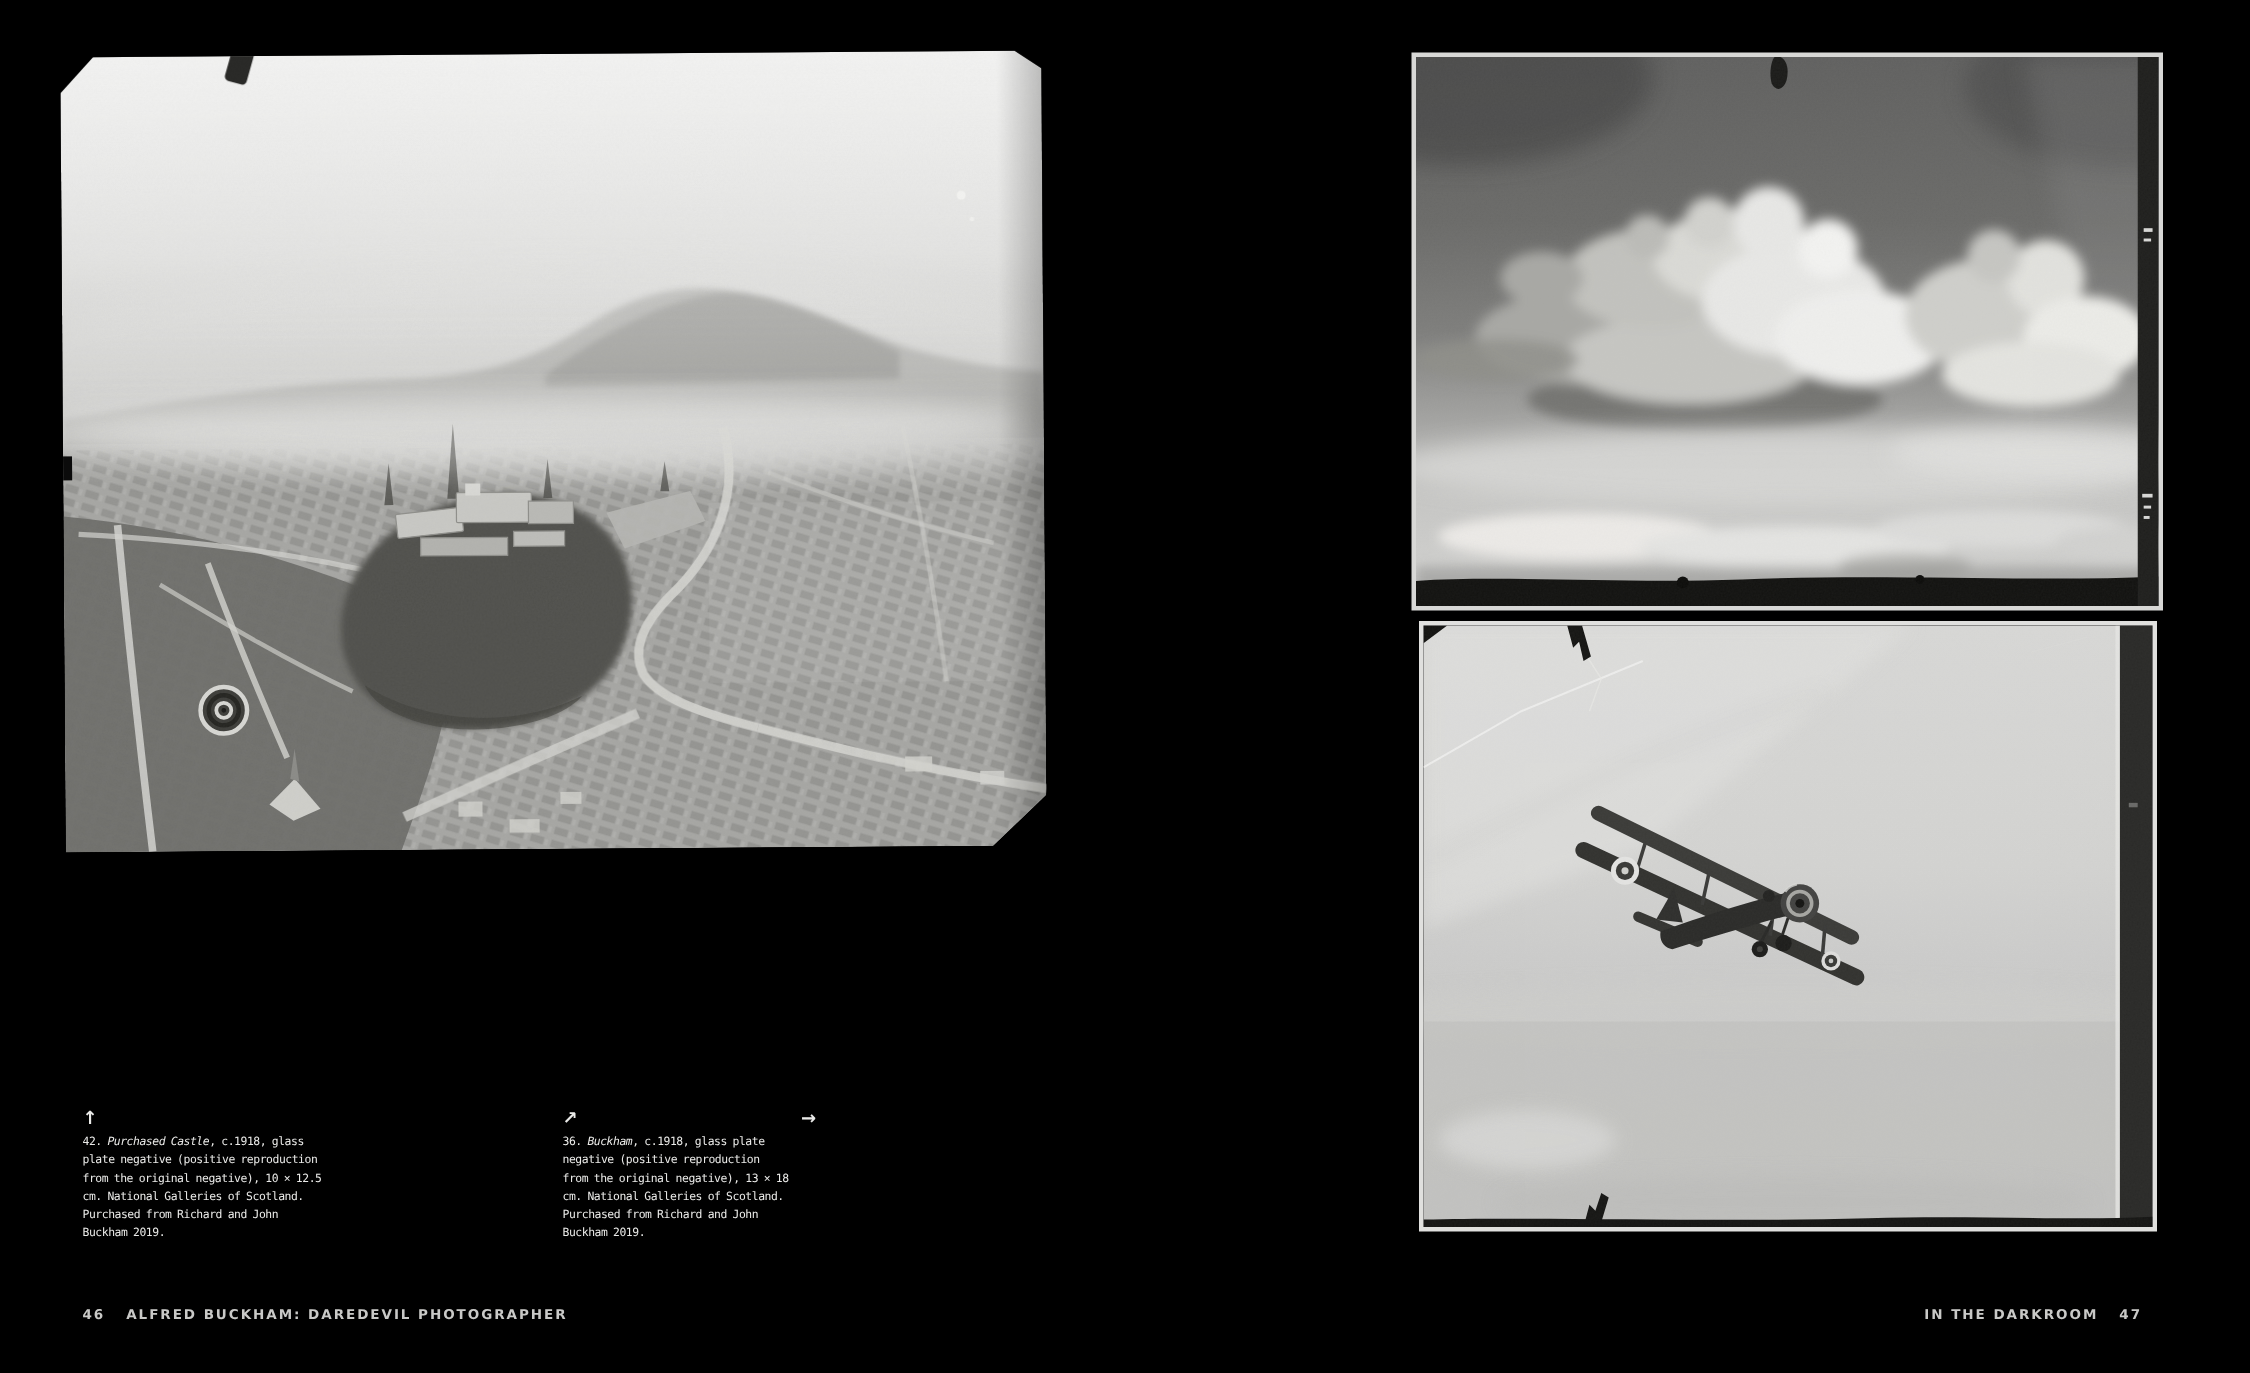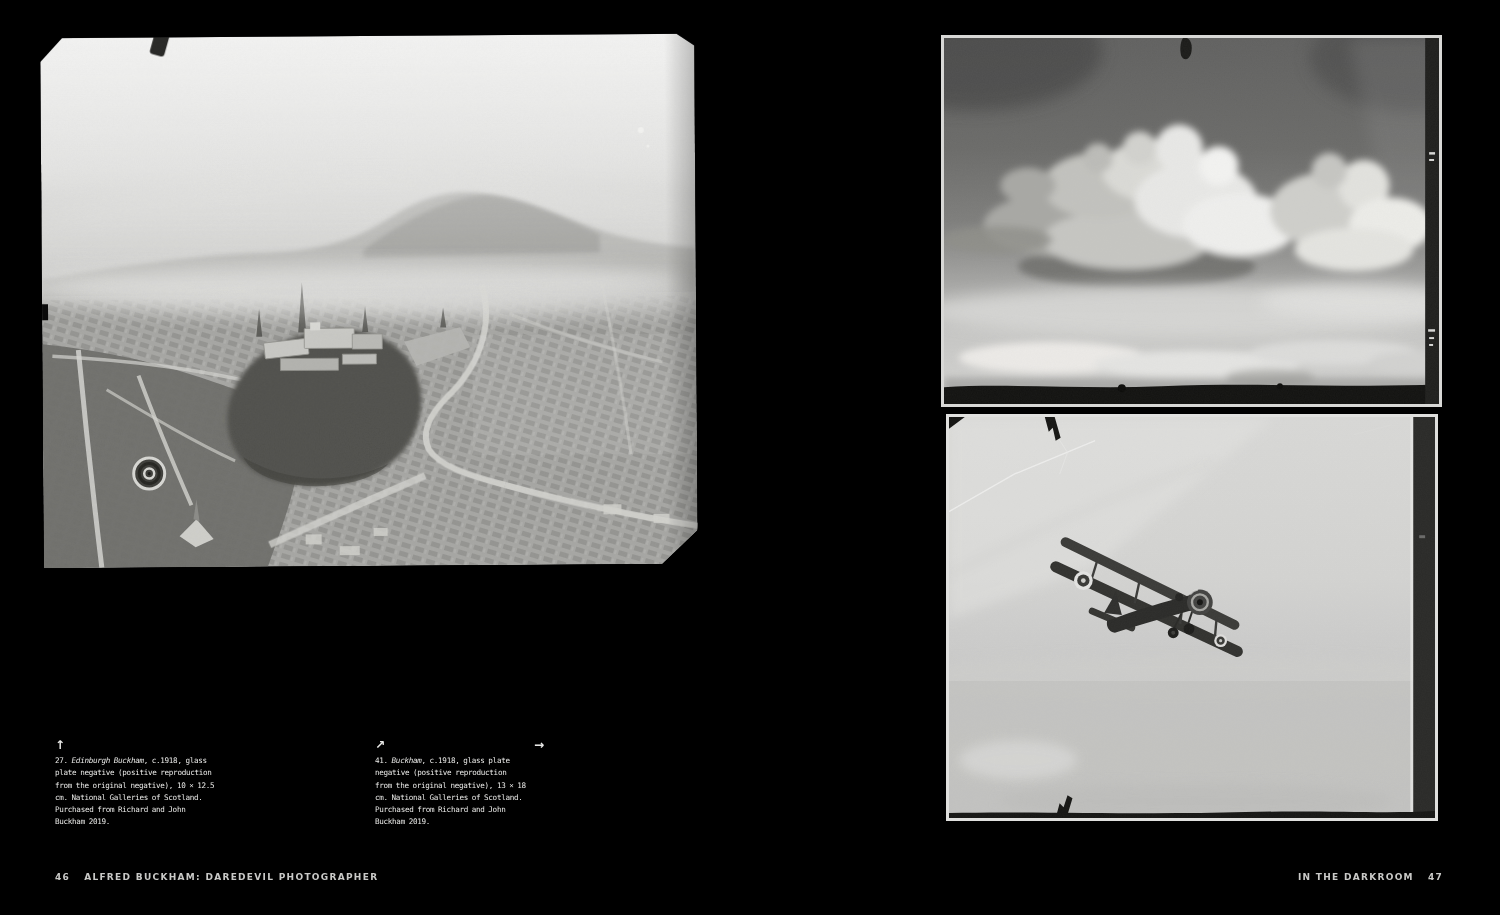--- a/index.html
+++ b/index.html
@@ -35,21 +35,21 @@
   .caption p { margin:0; font-size:7.6px; letter-spacing:-0.3px; word-spacing:-0.5px; line-height:12.3px; }
   .caption .title { font-style:italic; }
   #caption-1 { left:55px;  width:162px; }
   #caption-2 { left:375px; width:152px; }
   #caption-3 { left:534px; width:156px; }
   .footer {
     position:absolute; top:872px; color:var(--footer-text);
     font-size:9px; font-weight:bold; letter-spacing:1.3px; white-space:nowrap;
   }
   #footer-left { left:55px; }
-  #footer-right { right:57px; }
+  #footer-right { right:72px; }
   .footer .pageno-left { margin-right:14px; }
   .footer .title-right { margin-right:14px; }
 </style>
 </head>
 <body>
 
 <div style="position:absolute; inset:0;">
 
   <div class="photo" id="photo-castle">
     <svg viewBox="0 0 654 530" preserveAspectRatio="none">
@@ -315,26 +315,26 @@
       <path d="M0,0 L16,0 L0,12 Z" fill="#131311"></path>
       <path d="M97,0 L101,15 L105,11 L108,24 L113,21 L107,0 Z" fill="#161614"></path>
       <path d="M108,407 L112,392 L116,396 L120,384 L125,387 L119,407 Z" fill="#161614"></path>
       <path d="M0,402 C80,400 200,404 300,401 C380,399 440,403 492,400 L492,407 L0,407 Z" fill="#161614"></path>
       <rect x="0" y="0" width="492" height="407" filter="url(#p-grain)" opacity="0.5"></rect>
     </svg>
   </div>
 
   <div class="caption" id="caption-1">
     <div class="arrow">↑</div>
-    <p><span>27. </span><span class="title">Edinburgh Buckham</span><span>, c.1918, glass plate negative (positive reproduction from the original negative), 10 × 12.5 cm. National Galleries of Scotland. Purchased from Richard and John Buckham 2019.</span></p>
+    <p><span>42. </span><span class="title">Purchased Castle</span><span>, c.1918, glass plate negative (positive reproduction from the original negative), 10 × 12.5 cm. National Galleries of Scotland. Purchased from Richard and John Buckham 2019.</span></p>
   </div>
 
   <div class="caption" id="caption-2">
     <div class="arrow">↗</div>
-    <p><span>41. </span><span class="title">Buckham</span><span>, c.1918, glass plate negative (positive reproduction from the original negative), 13 × 18 cm. National Galleries of Scotland. Purchased from Richard and John Buckham 2019.</span></p>
+    <p><span>36. </span><span class="title">Buckham</span><span>, c.1918, glass plate negative (positive reproduction from the original negative), 13 × 18 cm. National Galleries of Scotland. Purchased from Richard and John Buckham 2019.</span></p>
   </div>
 
   <div class="caption" id="caption-3">
     <div class="arrow">→</div>
   </div>
 
   <div class="footer" id="footer-left">
     <span class="pageno-left">46</span><span>ALFRED BUCKHAM: DAREDEVIL PHOTOGRAPHER</span>
   </div>
   <div class="footer" id="footer-right">

